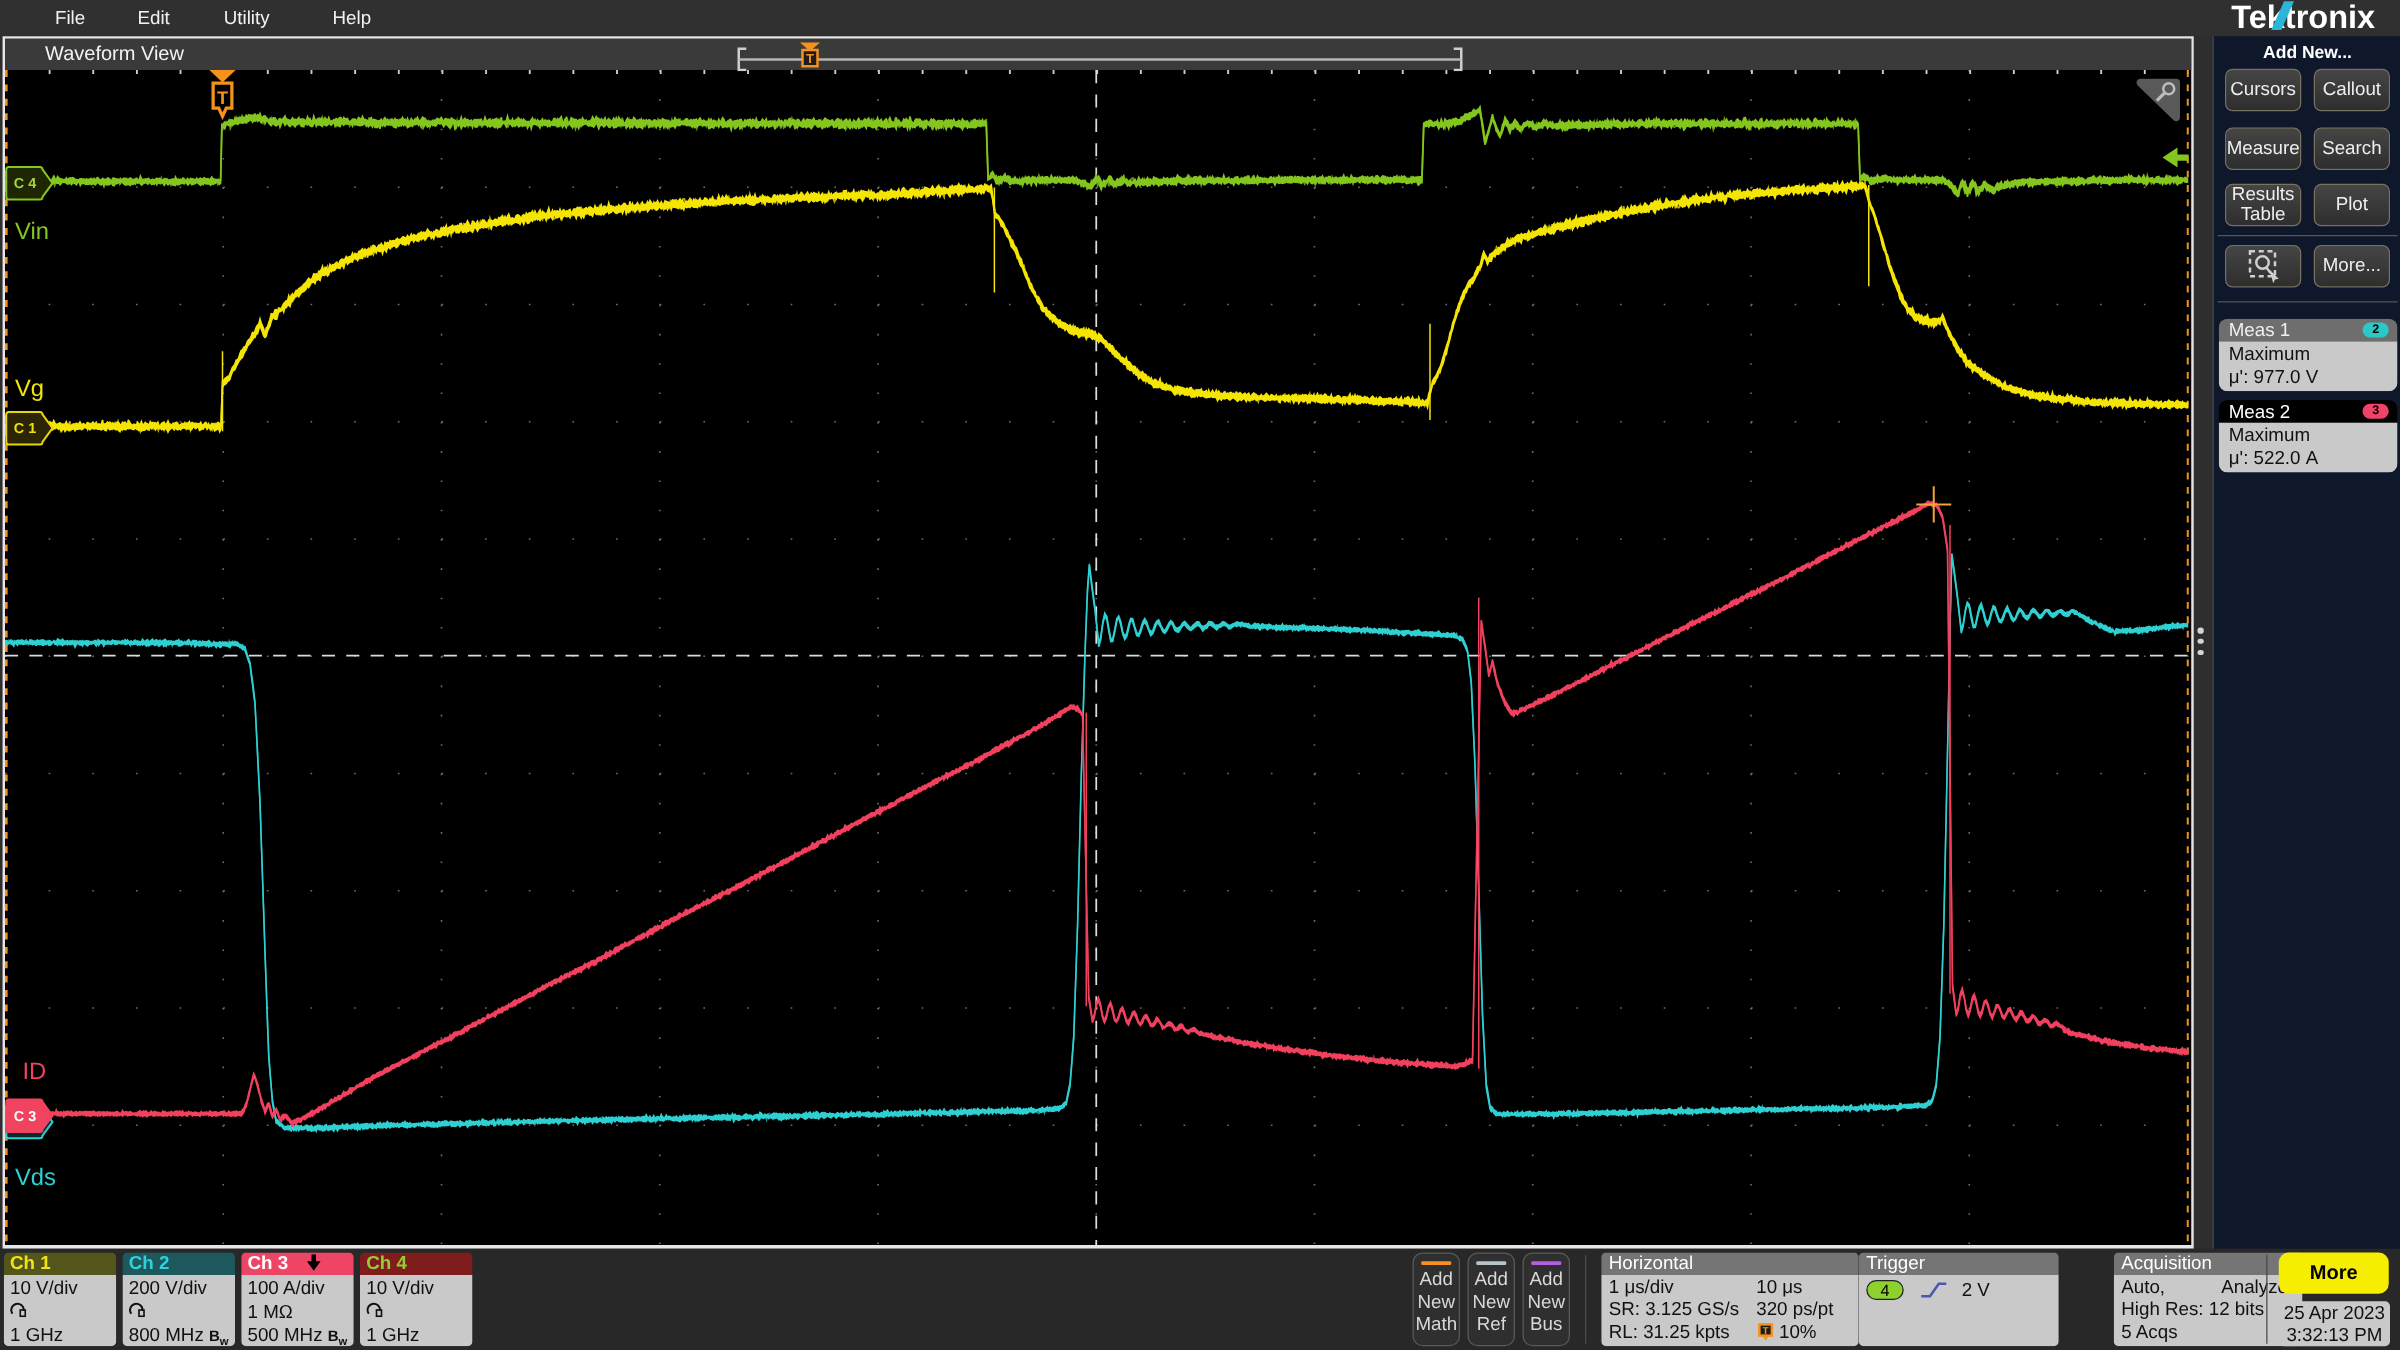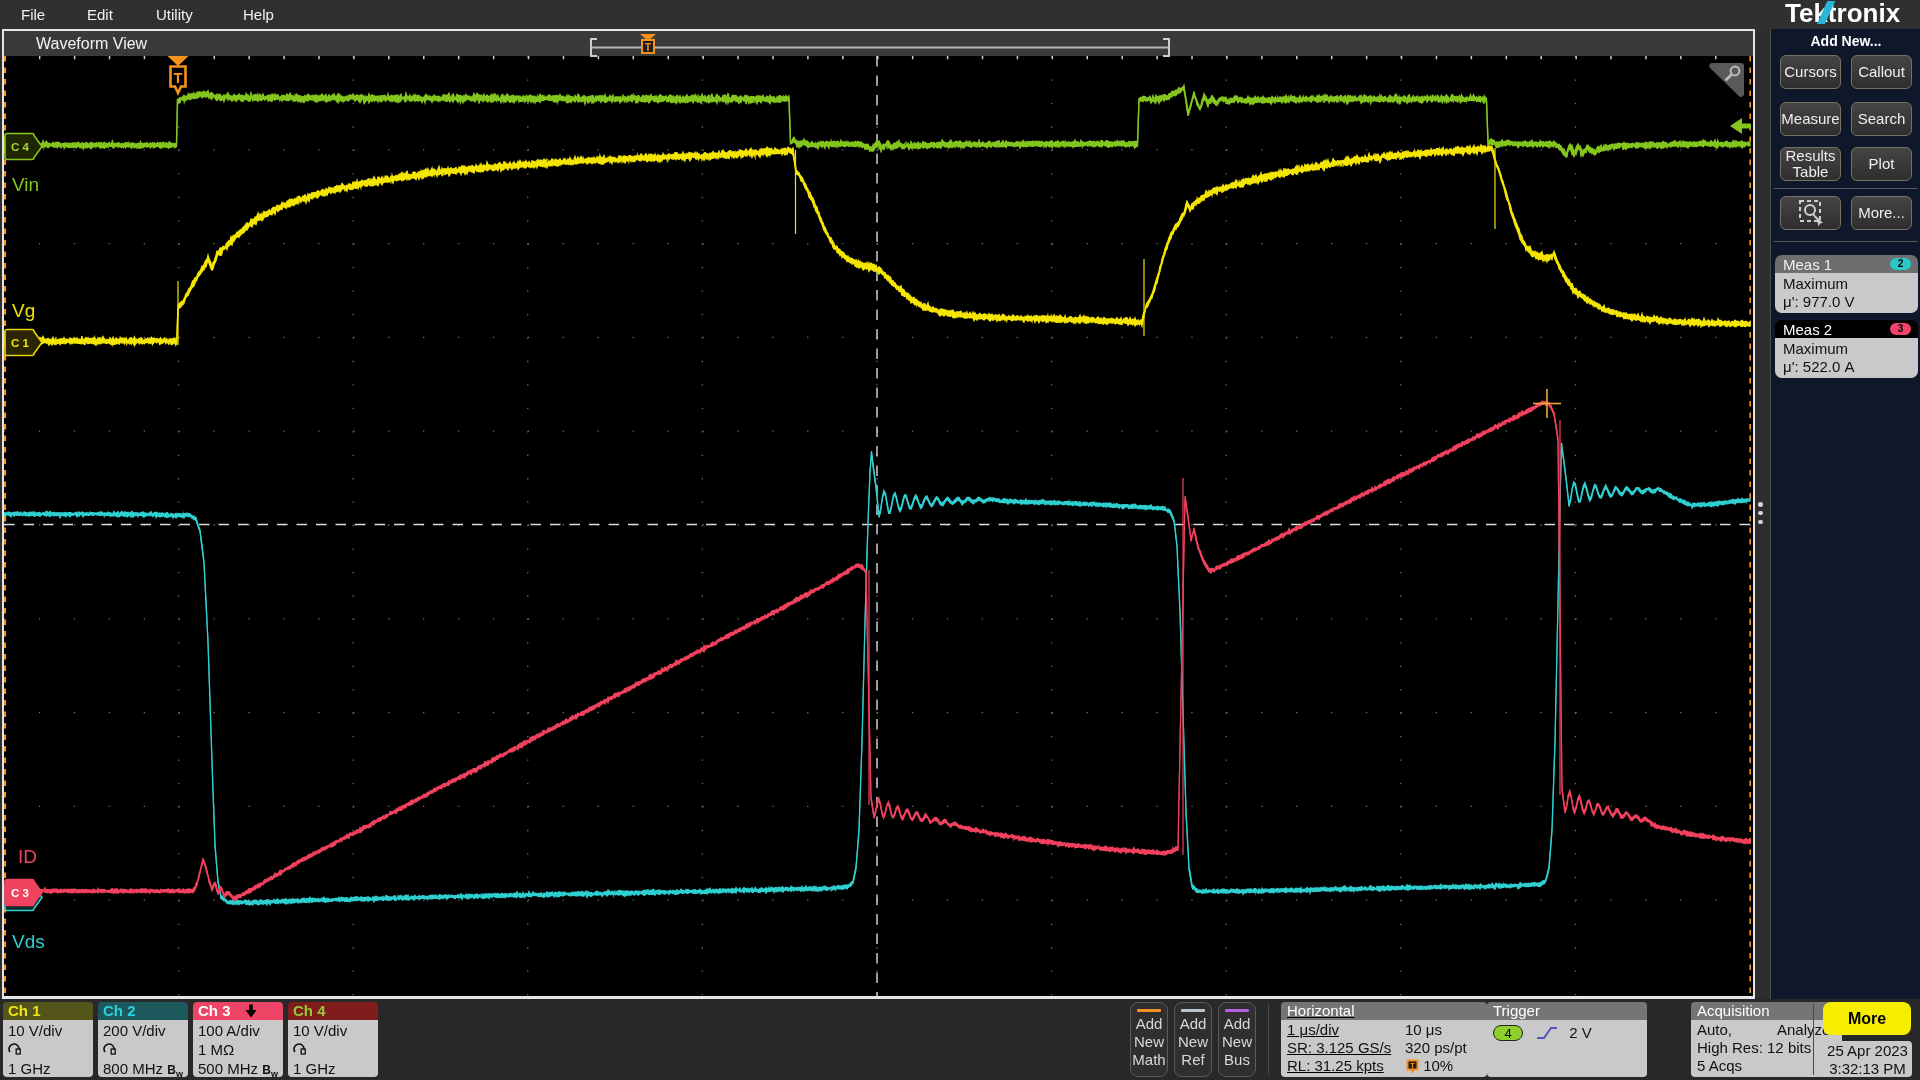--- a/index.html
+++ b/index.html
@@ -1,16 +1,16 @@
 <!DOCTYPE html>
 <html><head><meta charset="utf-8"><style>
 * { margin:0; padding:0; box-sizing:border-box; }
 body { width:1920px; height:1080px; background:#2e2e2e; font-family:"Liberation Sans", sans-serif; overflow:hidden; position:relative; }
 #menubar { position:absolute; left:0; top:0; width:1920px; height:29px; background:#303030; color:#f2f2f2; font-size:15px; }
-#menubar span { position:absolute; top:6px; }
+#menubar span { position:absolute; top:6px;margin-left:23px; }
 #wpanel { position:absolute; left:2px; top:29px; width:1753px; height:970px; background:#000; border:2px solid #e6e6e6; border-bottom-width:3px; }
 #wtitle { position:absolute; left:0; top:0; width:1749px; height:25px; background:#3a3a3a; color:#f2f2f2; font-size:16px; line-height:25px; padding-left:32px; }
 .panelhdr { height:18px; font-size:15px; color:#000; padding:0 6px; line-height:18px; }
 .lightbody { background:#c9c9c9; color:#111; font-size:15px; }
 #sidebar { position:absolute; left:1770px; top:29px; width:150px; height:1051px; background:#0f172a; border-left:1px solid #4c4c4c; }
 .sbtn { position:absolute; width:61px; height:34px; background:linear-gradient(#454545,#2e2e2e); border:1px solid #77715f; border-radius:6px; color:#eee; font-size:15px; text-align:center; display:flex; align-items:center; justify-content:center; line-height:16px; }
 .meas { position:absolute; left:4px; width:143px; border-radius:7px; overflow:hidden; }
 .meashdr { height:18px; font-size:15px; padding:0 8px; line-height:19px; position:relative; }
 .pill { position:absolute; right:7px; top:3px; width:21px; height:12px; border-radius:6px; font-size:10px; font-weight:bold; color:#000; text-align:center; line-height:12px; }
 .measbody { background:#c9c9c9; color:#111; font-size:15px; padding:2px 8px 3px 8px; line-height:17.5px; }
@@ -174,21 +174,21 @@
       <div class="chhdr" style="background:#7f1d1d;color:#96cb37;">Ch 4</div>
   <div class="chbody">10 V/div<br><svg width="14" height="14" viewBox="0 0 14 14">
           <path d="M2 11 A5 5 0 1 1 11 8.6" fill="none" stroke="#111" stroke-width="1.6"></path>
           <rect x="8.2" y="8" width="4" height="5" fill="none" stroke="#111" stroke-width="1.3"></rect>
         </svg><br>1 GHz</div>
     </div>
  <div class="addbtn" style="left:1130px;"><i style="background:#f59021;"></i>Add New Math</div>
  <div class="addbtn" style="left:1174px;"><i style="background:#b8c4cc;"></i>Add New Ref</div>
  <div class="addbtn" style="left:1218px;"><i style="background:#b45fe0;"></i>Add New Bus</div>
  <div style="position:absolute;left:1268px;top:5px;height:71px;border-left:1px solid #4a4a4a;"></div>
- <div class="ipanel" style="left:1281px;width:206px;text-decoration:underline;">
+ <div class="ipanel" style="left:1281px;width:206px;">
   <div class="panelhdr" style="background:#757575;color:#fff;">Horizontal</div>
   <div class="lightbody" style="padding:1px 6px 2px 6px;">
    <div class="irow">1 μs/div<span style="position:absolute;left:118px">10 μs</span></div>
    <div class="irow">SR: 3.125 GS/s<span style="position:absolute;left:118px">320 ps/pt</span></div>
    <div class="irow">RL: 31.25 kpts<span style="position:absolute;left:119px"><svg width="13" height="15" viewBox="0 0 13 15" style="vertical-align:-3px">
               <rect x="1.5" y="1.5" width="10" height="9" fill="#1c1c1c" stroke="#f5921e" stroke-width="2"></rect>
               <path d="M4 10.5 h5 l-2.5 4 z" fill="#f5921e"></path>
               <text x="6.5" y="9" font-size="8" font-weight="bold" fill="#f5921e" text-anchor="middle">T</text>
             </svg> 10%</span></div>
   </div>

